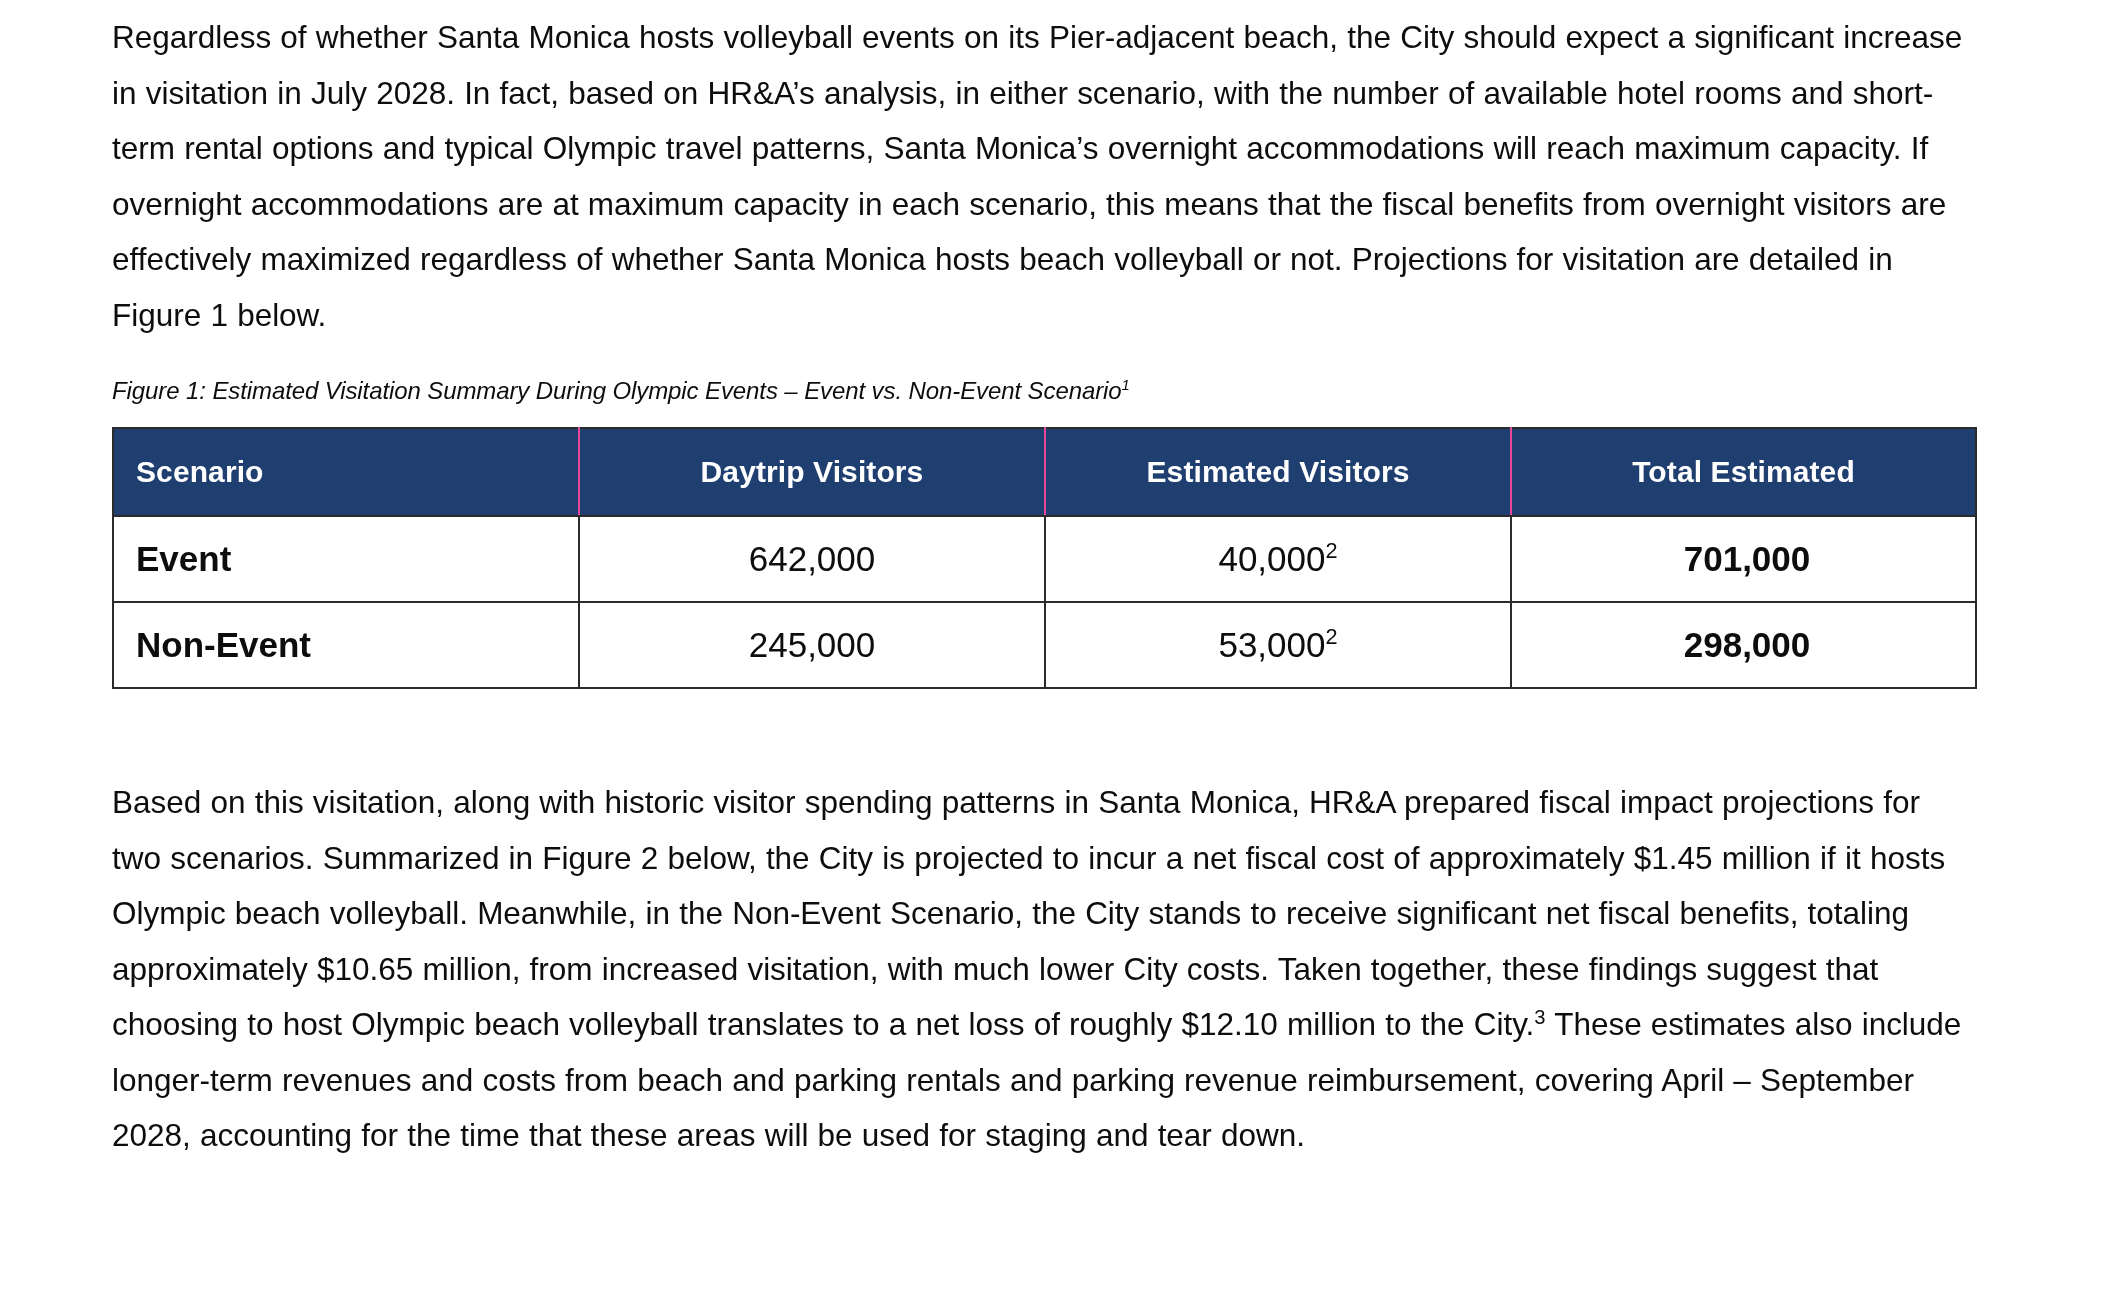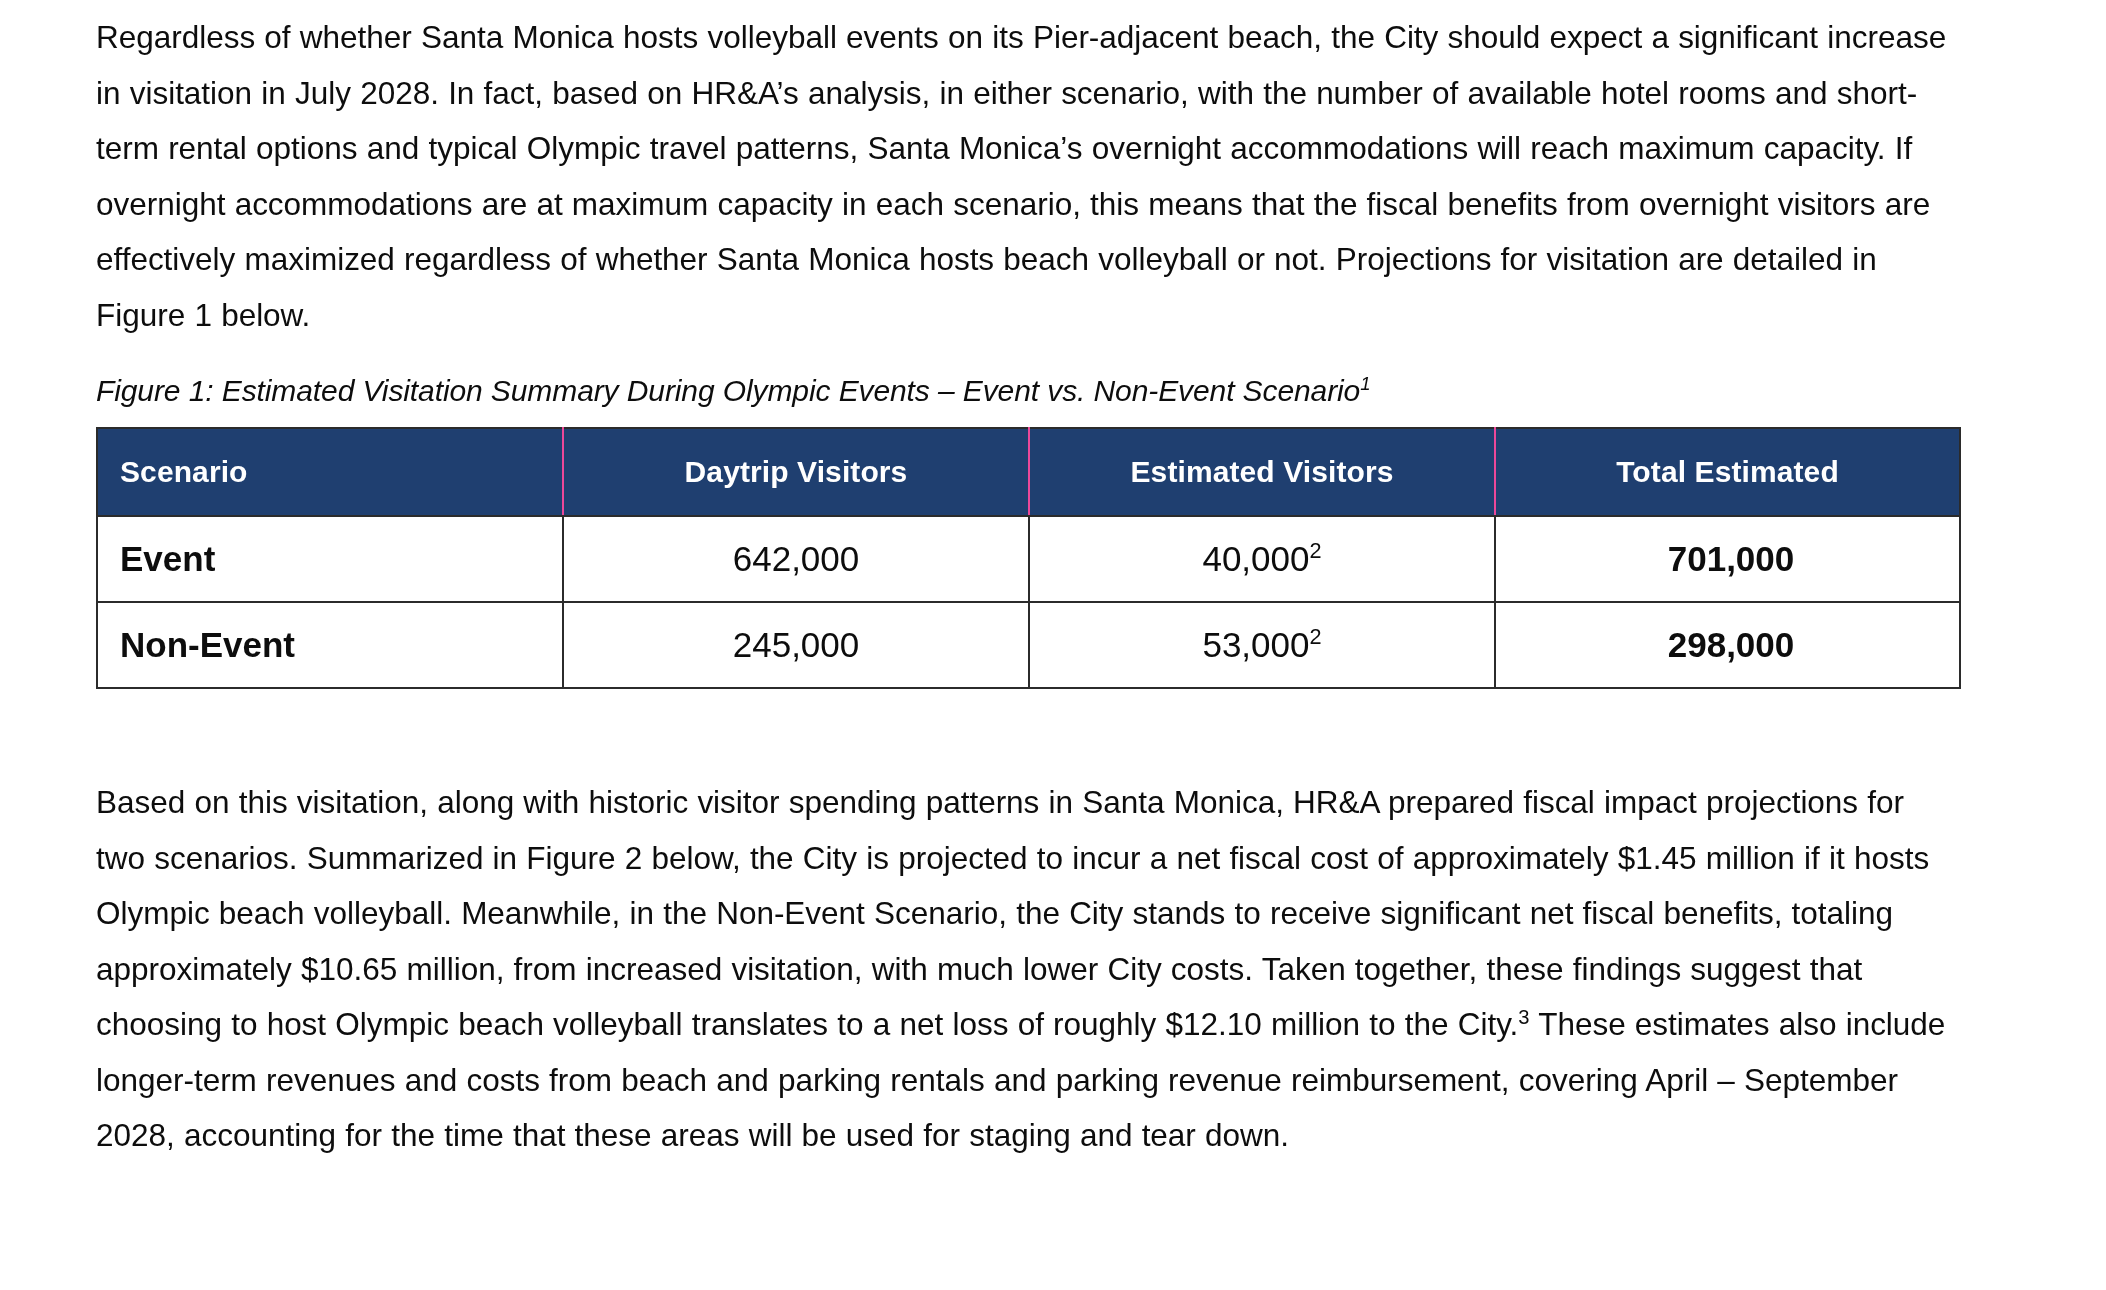--- a/index.html
+++ b/index.html
@@ -18,21 +18,21 @@
   .page {
     position: relative;
     width: 2106px;
     height: 1290px;
     box-sizing: border-box;
     padding: 0;
   }
 
   .content {
     position: absolute;
-    left: 96px;
+    left: 112px;
     top: 0;
     width: 1865px;
   }
 
   
   .para {
     font-size: 31.5px;
     line-height: 55.5px;
     letter-spacing: -0.02px;
     text-align: left;
@@ -49,21 +49,21 @@
   #paragraph-two {
     margin: 0;
     padding-top: 0;
   }
 
   .spacer-after-intro { height: 26px; }
   .spacer-after-table { height: 86px; }
 
   
   .figure-caption {
-    font-size: 30px;
+    font-size: 24px;
     line-height: 44px;
     font-style: italic;
     font-weight: 400;
     color: #0d0d0d;
     margin: 0;
     padding-bottom: 14px;
     letter-spacing: -0.1px;
   }
   .figure-caption sup {
     font-size: 0.62em;

